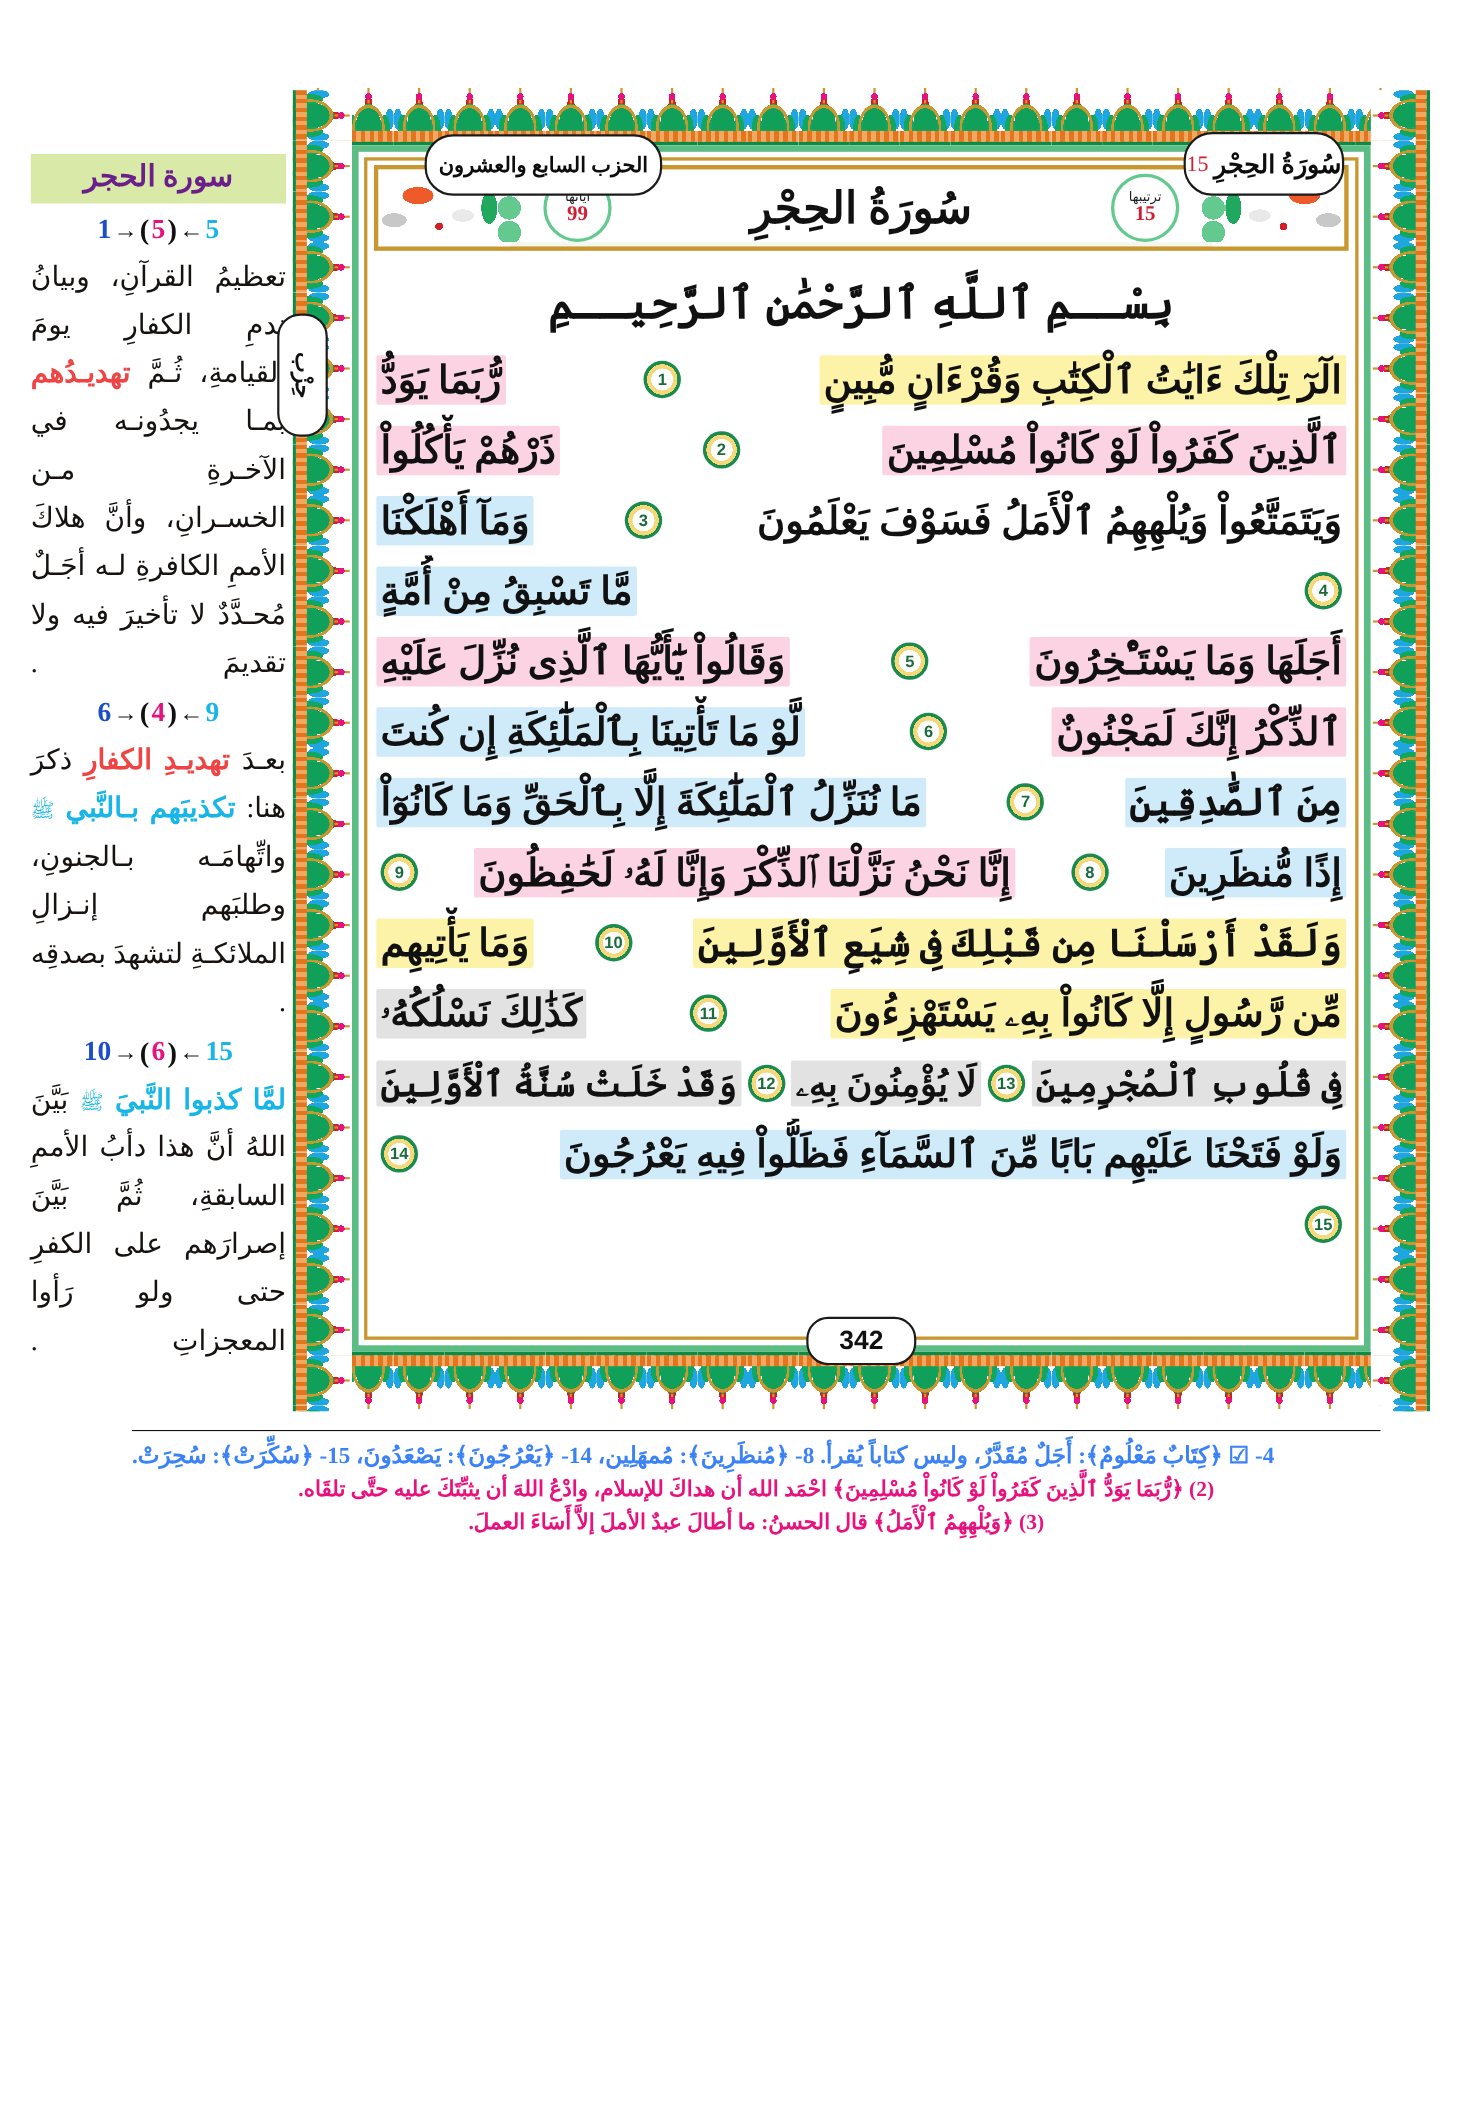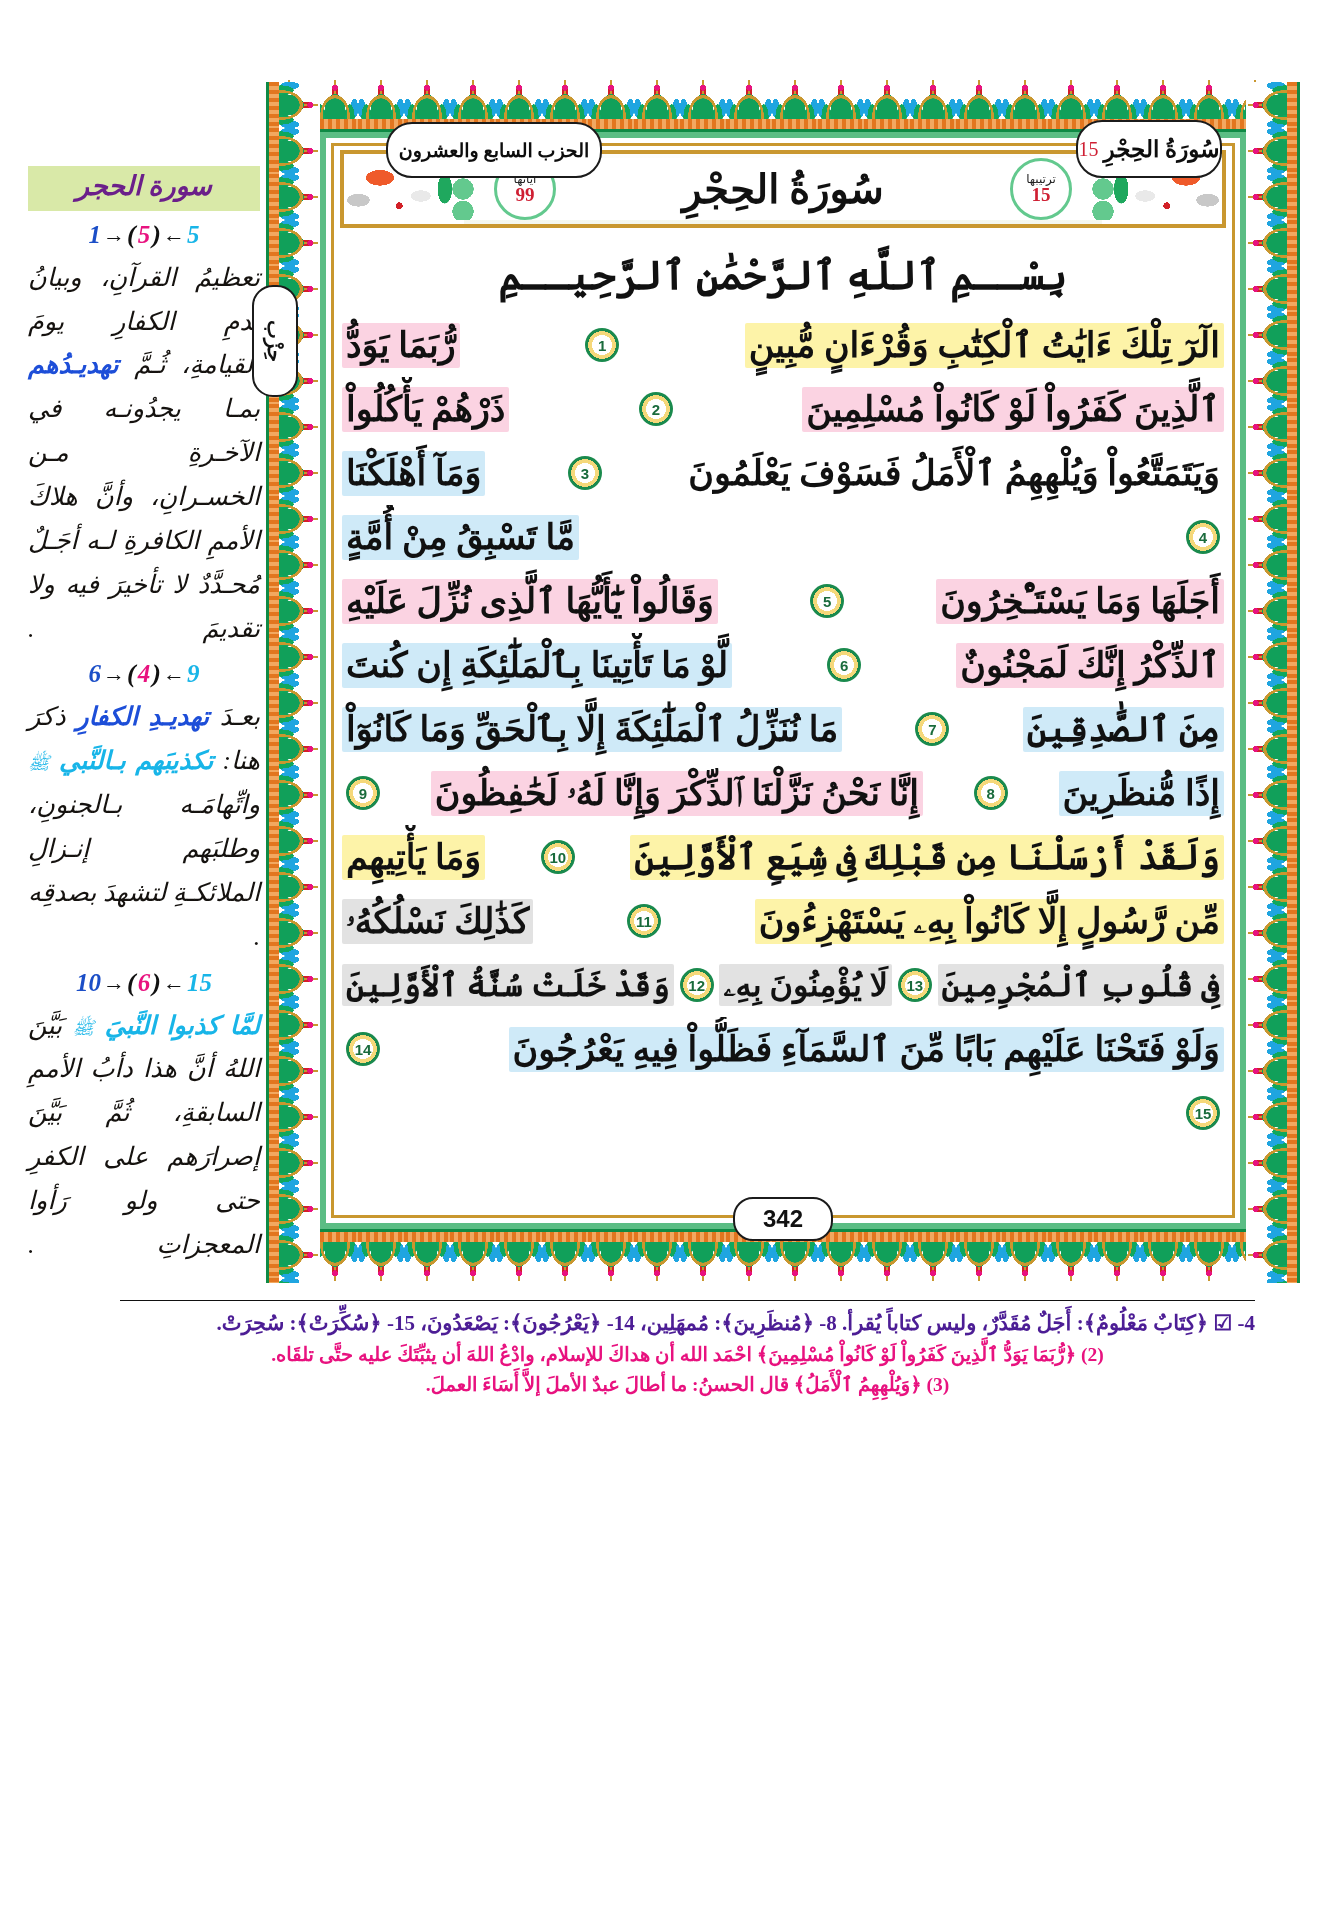--- a/index.html
+++ b/index.html
@@ -5,22 +5,22 @@
 <style>
   html,body{margin:0;padding:0;background:#ffffff;}
   body{
     width:1339px;height:1930px;position:relative;overflow:hidden;
     font-family:"Liberation Serif","DejaVu Serif",serif;
   }
   .page{position:absolute;inset:0;background:#fff;}
 
   
   .sidebar{
-    position:absolute;left:28px;top:166px;width:232px;
-    direction:rtl;text-align:justify;font-style:italic;
+    position:absolute;left:28px;top:140px;width:232px;
+    direction:rtl;text-align:justify;
   }
   .surah-chip{
     background:#d9e9a8;color:#6b1f8a;font-weight:bold;
     font-size:27px;text-align:center;padding:6px 4px 9px;
     letter-spacing:0;line-height:1.1;
   }
   .range-row{
     display:flex;align-items:center;justify-content:center;
     gap:2px;margin:9px 0 6px;font-weight:bold;
     font-family:"Liberation Serif",serif;
@@ -29,21 +29,21 @@
   .range-row .end{color:#18b5e8;font-size:25px;}
   .range-row .grp{color:#e8127f;font-size:25px;}
   .range-row .paren{color:#111;font-size:26px;}
   .arrow{color:#111;font-size:22px;line-height:1;}
   .tafsir{
     font-size:25.5px;line-height:1.72;color:#15120f;
     text-align:justify;text-align-last:justify;
     font-family:"Liberation Serif","DejaVu Serif",serif;
   }
   .tafsir p{margin:0 0 2px;}
-  .hl-pink{color:#1d4ed8;font-weight:bold;}
+  .hl-pink{color:#ef4444;font-weight:bold;}
   .hl-blue{color:#18b5e8;font-weight:bold;}
   .sm-sym{font-size:18px;color:#18b5e8;}
 
   
   .frame-wrap{position:absolute;left:266px;top:78px;width:1034px;height:1205px;}
   .orn-top,.orn-bottom{
     position:absolute;left:0;right:0;height:54px;overflow:hidden;
   }
   .orn-top{top:0;}
   .orn-bottom{bottom:0;transform:scaleY(-1);}
@@ -205,21 +205,21 @@
     position:absolute;left:120px;right:84px;top:1300px;
     direction:rtl;
   }
   .fn-rule{
     height:1px;background:#111;margin:0 0 6px;position:relative;
   }
   .fn-line{
     font-size:21px;line-height:1.55;white-space:nowrap;
     font-weight:bold;
   }
-  .fn-blue{color:#4c1d95;text-align:right;}
+  .fn-blue{color:#3b82f6;text-align:left;}
   .fn-pink{color:#e8127f;text-align:center;font-size:19.5px;}
 </style>
 </head>
 <body>
 
 <div class="page">
 
   <div class="sidebar">
 
     <div class="surah-chip">سورة الحجر</div>

